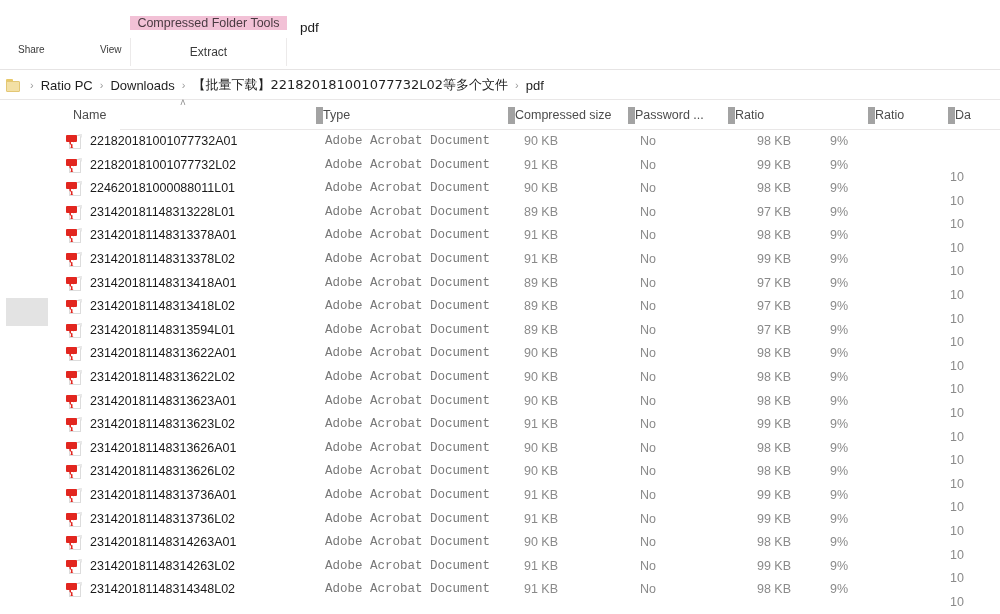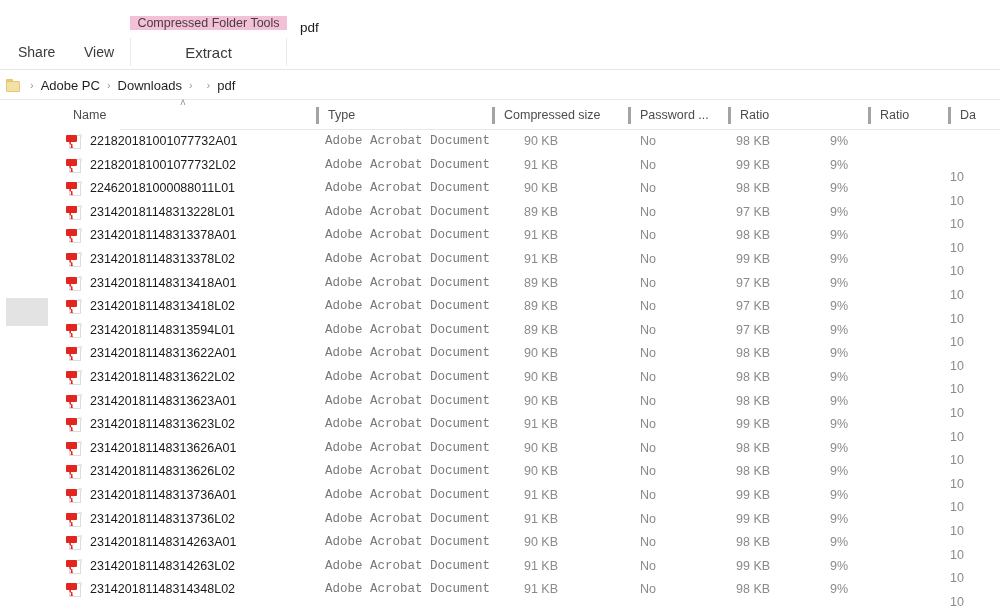--- a/index.html
+++ b/index.html
@@ -38,32 +38,32 @@
     left: 130px;
     top: 38px;
     width: 157px;
     height: 28px;
     background: #ffffff;
     border-left: 1px solid #eceaea;
     border-right: 1px solid #eceaea;
     display: flex;
     align-items: center;
     justify-content: center;
-    font-size: 15px;
+    font-size: 12px;
     color: #3b3b3b;
   }
   .tab-plain {
     position: absolute;
     top: 44px;
-    font-size: 14px;
+    font-size: 10px;
     color: #3b3b3b;
     white-space: nowrap;
   }
   .tab-share { left: 18px; }
-  .tab-view  { left: 84px; }
+  .tab-view  { left: 100px; }
   .tab-pdf {
     position: absolute;
     left: 300px;
     top: 20px;
     font-size: 13.5px;
     color: #1b1b1b;
     white-space: nowrap;
   }
   .ribbon-underline {
     position: absolute;
@@ -150,22 +150,21 @@
     margin-left: 60px;
     display: flex;
     align-items: flex-end;
     font-size: 12.5px;
     color: #4c4c4c;
   }
   .col-headers .hcell {
     position: absolute;
     bottom: 6px;
     white-space: nowrap;
-    padding-left: 9px;
-    border-left: 3px solid #a3a3a3;
+    border-left: 7px solid #a3a3a3;
     height: 17px;
     line-height: 17px;
   }
   .col-headers .hcell.first { border-left: none; padding-left: 9px; }
   .sort-caret {
     position: absolute;
     left: 120px;
     bottom: 22px;
     font-size: 10px;
     color: #8f8f8f;
@@ -197,21 +196,21 @@
     overflow: hidden;
   }
   .cell.name {
     left: 4px;
     color: #1b1b1b;
     padding-left: 26px;
   }
   .cell.type  { left: 265px; color: #787878; font-family: Liberation Mono, monospace; }
   .cell.csize { left: 420px; width: 78px; text-align: right; color: #8a8a8a; }
   .cell.pwd   { left: 580px; color: #8a8a8a; }
-  .cell.size  { left: 676px; width: 76px; text-align: left; color: #8a8a8a; }
+  .cell.size  { left: 676px; width: 76px; text-align: center; color: #8a8a8a; }
   .cell.ratio { left: 770px; color: #8a8a8a; }
   .cell.date  { left: 890px; color: #8a8a8a; margin-top: 36px; }
 
   
   .pdf-icon {
     position: absolute;
     left: 2px;
     top: 4px;
     width: 16px;
     height: 16px;
@@ -263,42 +262,43 @@
   <div class="ribbon-underline"></div>
 </div>
 
 <div class="addressbar">
   <span class="folder-icon">
     <span class="tab-lip"></span>
       <span class="body"></span>
   </span>
 
   <span class="crumb-sep">›</span>
-  <span class="crumb">Adobe PC</span>
+  <span class="crumb">Ratio PC</span>
 
   <span class="crumb-sep">›</span>
   <span class="crumb">Downloads</span>
 
   <span class="crumb-sep">›</span>
+  <span class="crumb crumb-cjk">【批量下载】221820181001077732L02等多个文件</span>
 
   <span class="crumb-sep">›</span>
   <span class="crumb">pdf</span>
 
   <span class="addressbar-underline"></span>
 </div>
 
 <div class="content">
 
   <div class="left-stub"></div>
 
   <div class="col-headers">
     <div class="hcell first" style="left:4px;">Name</div>
     <div class="sort-caret">˄</div>
     <div class="hcell" style="left:256px;">Type</div>
-    <div class="hcell" style="left:432px;">Compressed size</div>
+    <div class="hcell" style="left:448px;">Compressed size</div>
     <div class="hcell" style="left:568px;margin-top:35px;">Password ...</div>
     <div class="hcell" style="left:668px;">Ratio</div>
     <div class="hcell" style="left:808px;">Ratio</div>
     <div class="hcell" style="left:888px;">Da</div>
     <div class="headers-underline"></div>
   </div>
 
   <div class="rows" id="rows">
       <div class="row">
         <div class="cell name">221820181001077732A01<span class="pdf-icon">

